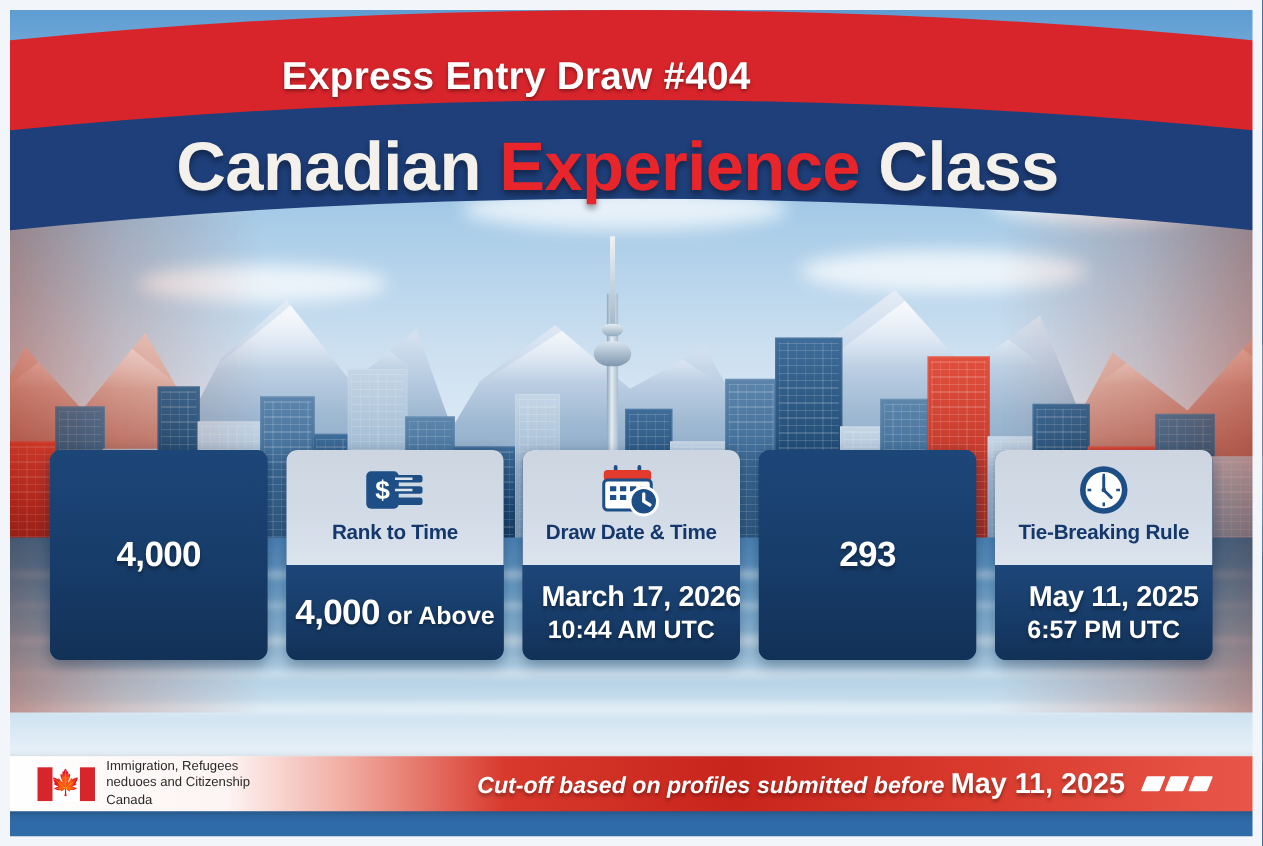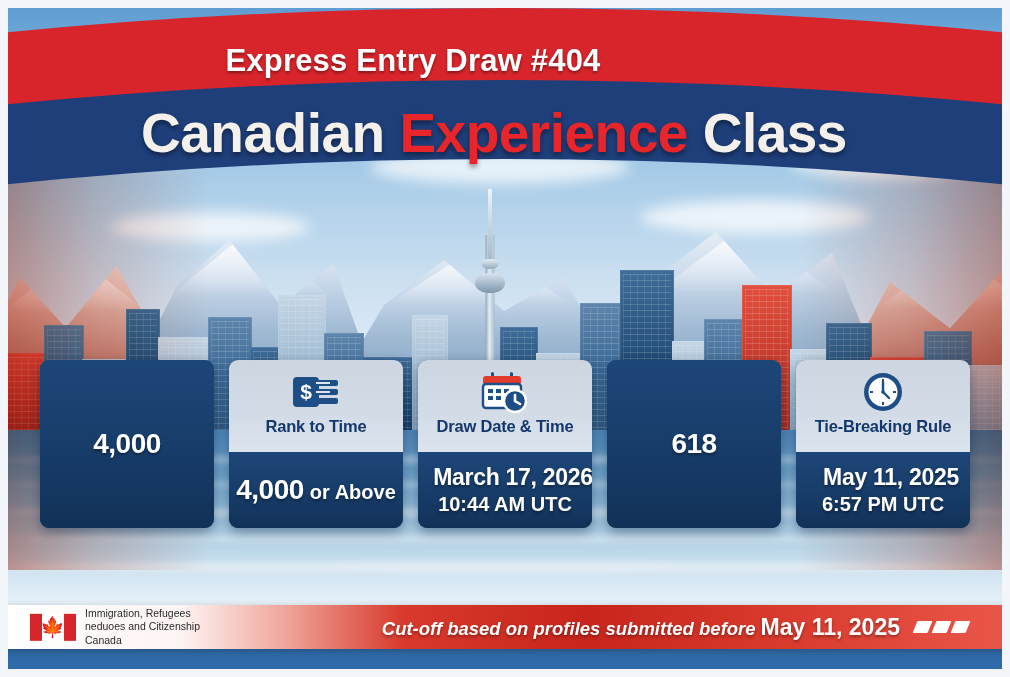--- a/index.html
+++ b/index.html
@@ -366,21 +366,21 @@
         <div class="card-label">Draw Date &amp; Time</div>
       </div>
       <div class="card-bot">
         <div class="val-mid">March 17, 2026</div>
         <div class="val-sub">10:44 AM UTC</div>
       </div>
     </div>
 
     <div class="card">
       <div class="card-bot">
-        <div class="val-big">618</div>
+        <div class="val-big">293</div>
       </div>
     </div>
 
     <div class="card">
       <div class="card-top">
         <div class="icon-box">
           <svg width="48" height="44" viewBox="0 0 48 44" aria-hidden="true">
             <circle cx="24" cy="22" r="19" fill="#1d4f86"></circle>
             <circle cx="24" cy="22" r="14.5" fill="#ffffff"></circle>
             <g fill="#1d4f86">

